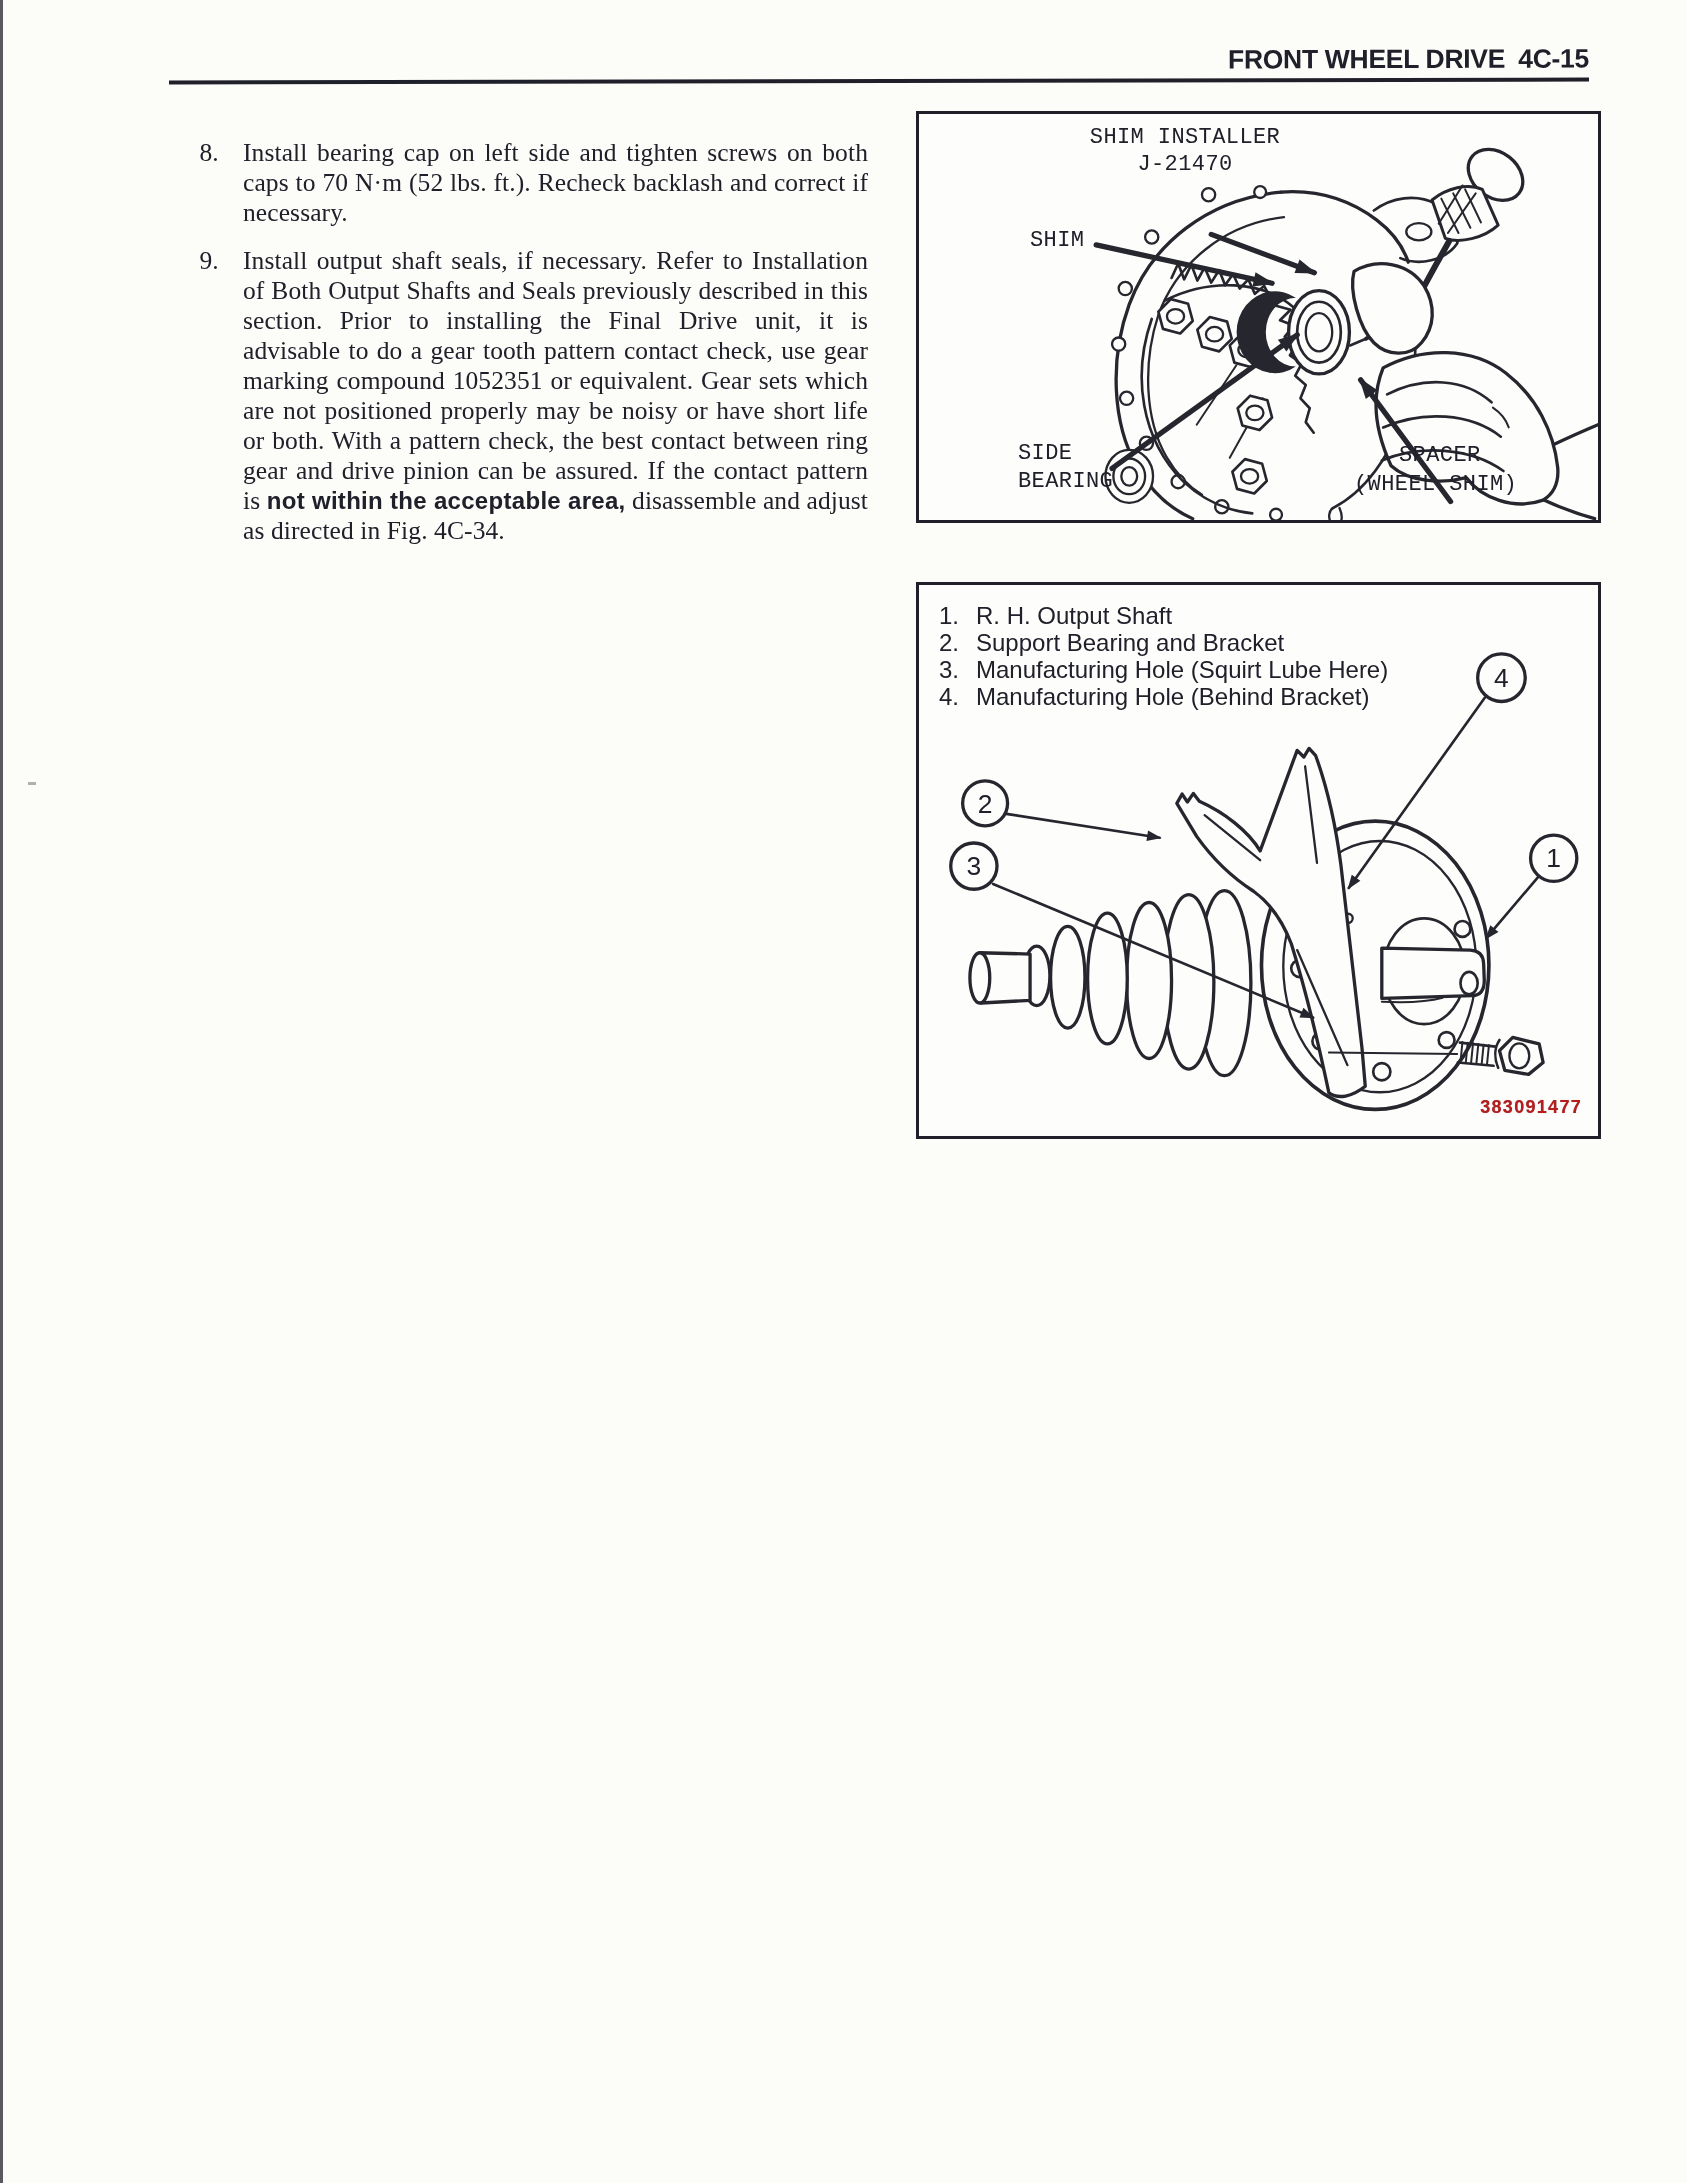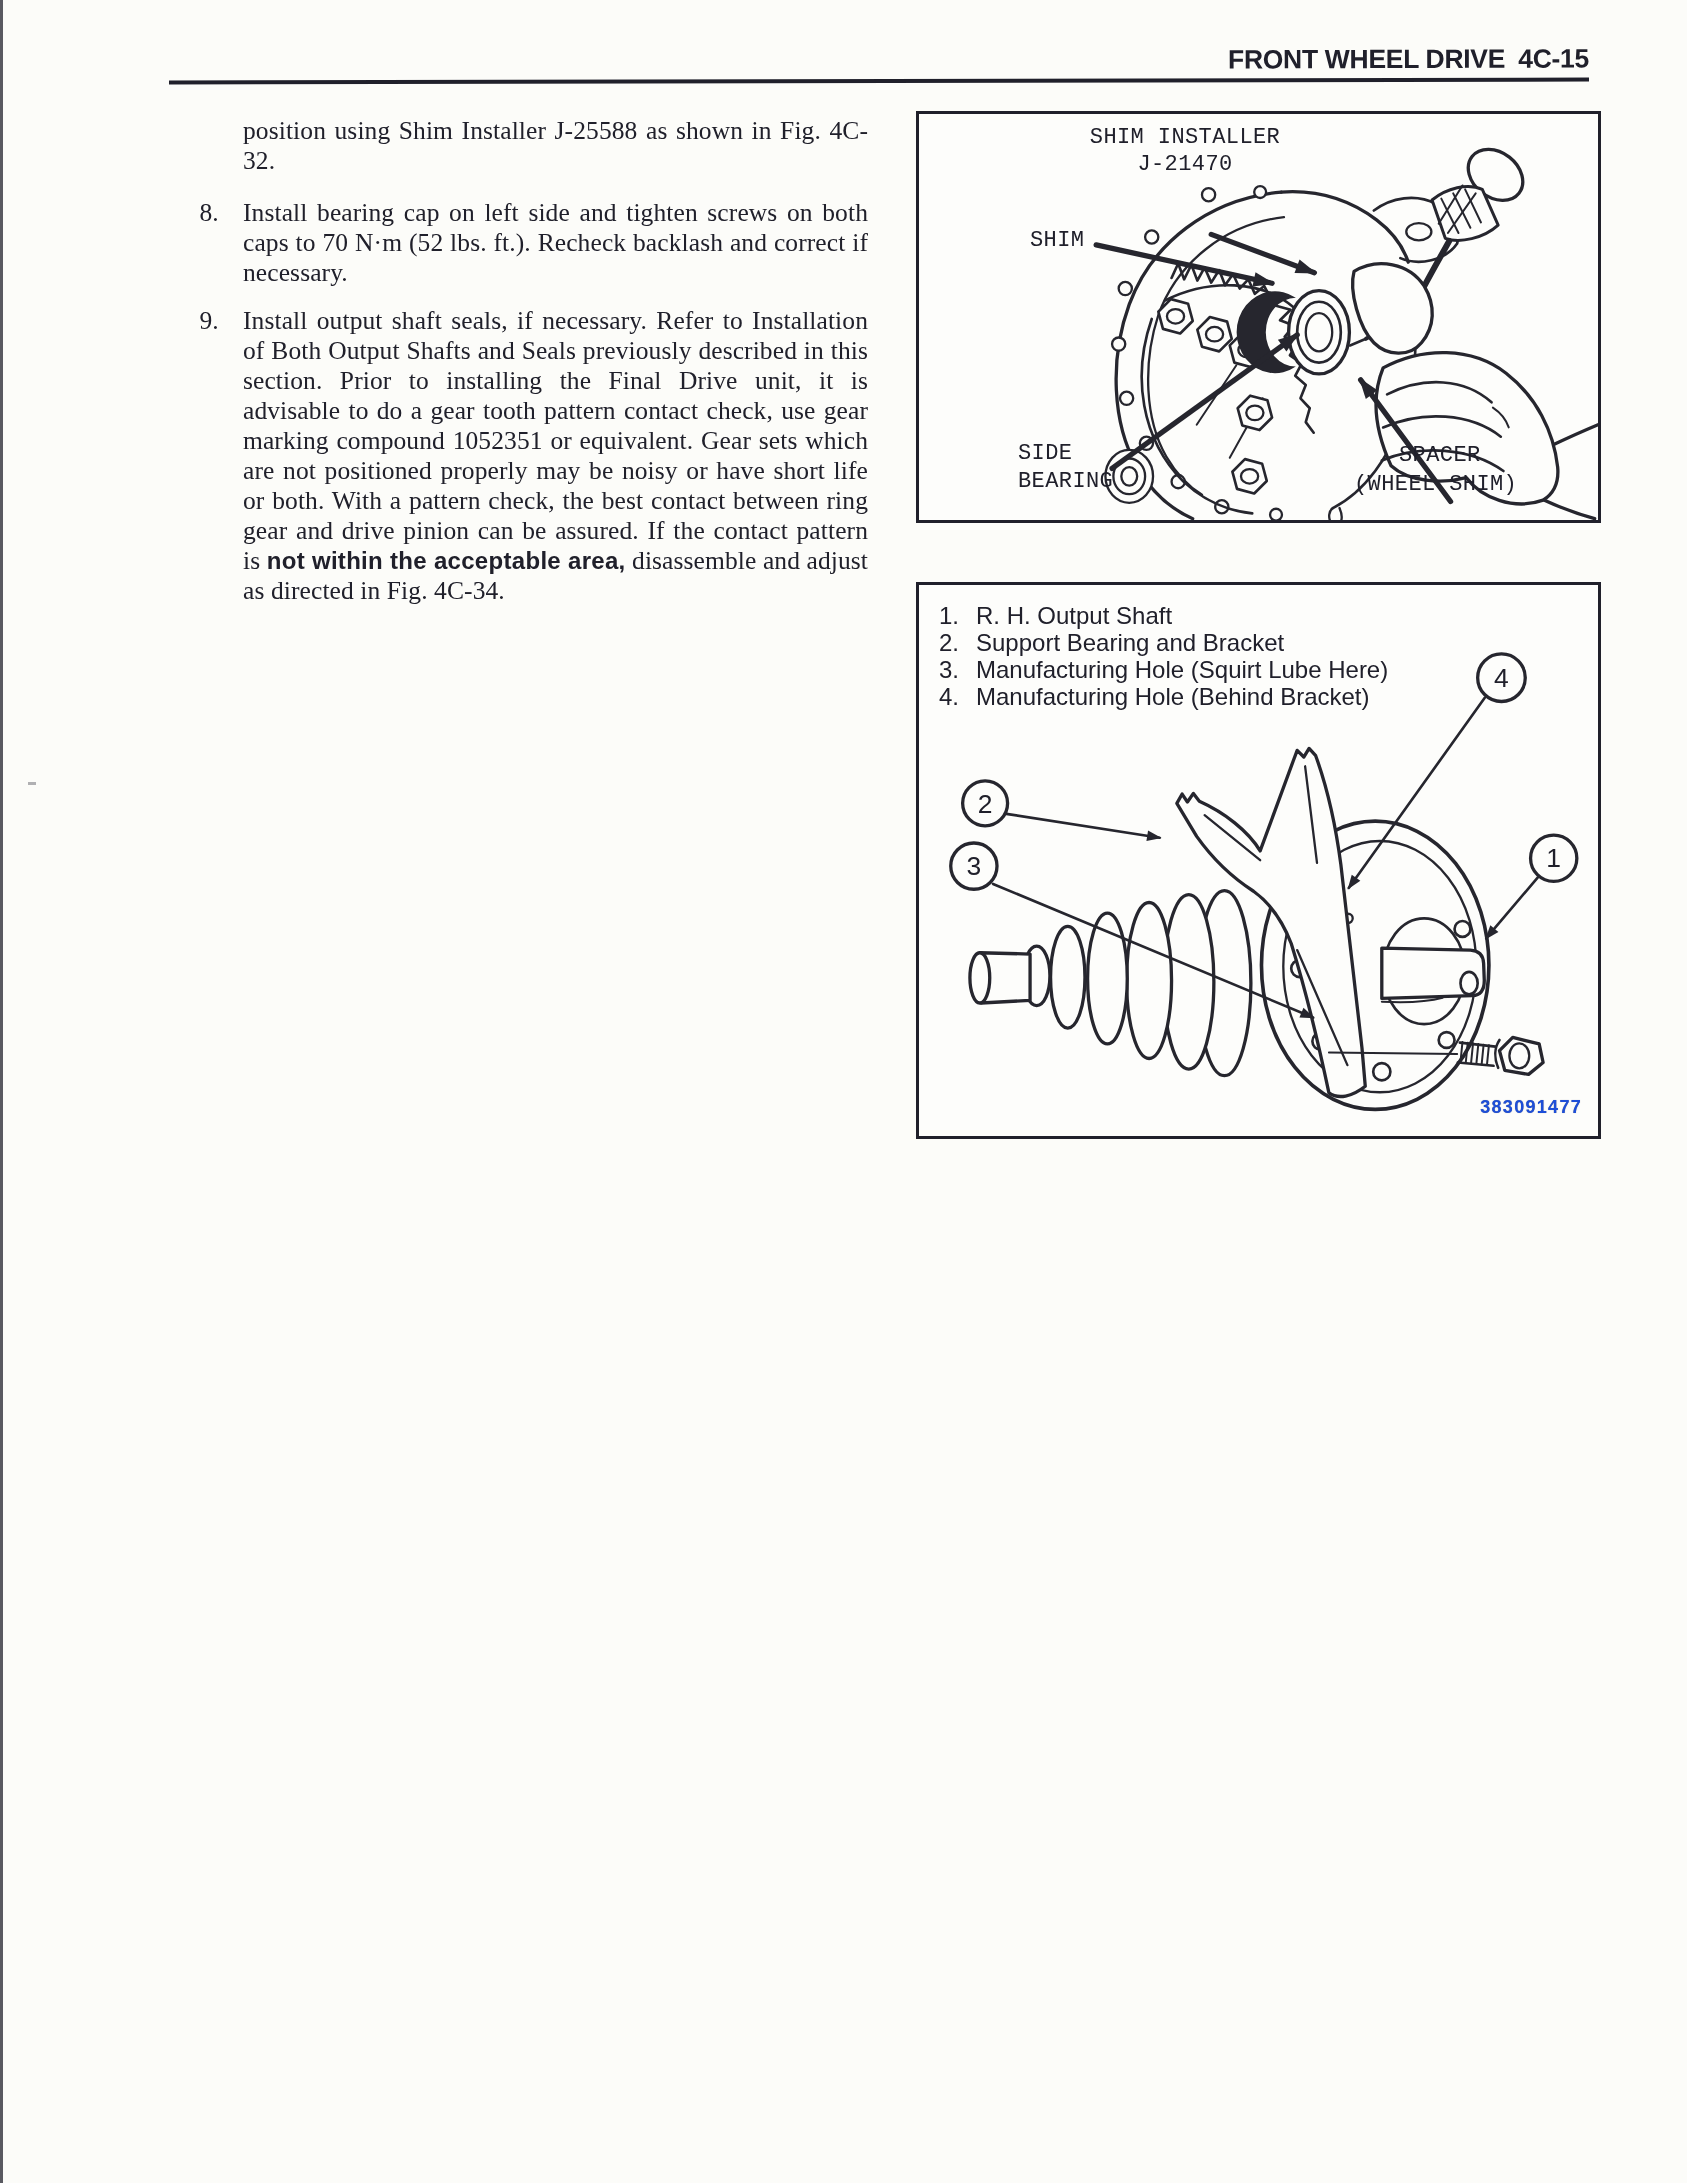--- a/index.html
+++ b/index.html
@@ -42,37 +42,36 @@
        letter-spacing:0.4px;white-space:nowrap;color:#20202b;}
   .lbl.c{text-align:center;}
 
   
   .legend{position:absolute;left:20px;top:17px;font-family:"Liberation Sans",sans-serif;
           font-size:24px;line-height:27px;}
   .legend .row{display:flex;}
   .legend .lnum{width:37px;flex:none;}
 
   .partnum{position:absolute;right:16px;bottom:18.5px;font-family:"Liberation Sans",sans-serif;
-           font-weight:700;font-size:18px;letter-spacing:1.3px;color:#1d4ed8;
+           font-weight:700;font-size:18px;letter-spacing:1.3px;color:#b91c1c;
            text-shadow:0 0 0.7px rgba(30,30,40,.55);}
 </style>
 </head>
 <body>
 
 <div class="page">
   <div class="scan-edge"></div>
   <div class="speck"></div>
 
   <div class="header">
     <span>FRONT WHEEL DRIVE</span><span class="gap"></span><span>4C-15</span>
   </div>
   <div class="rule"></div>
 
   <div class="instructions">
-    <div class="cont">position using Shim Installer J-25588 as shown in Fig. 4C-32.</div>
 
     <div class="item m1">
       <span class="num">8.</span>
       <span>Install bearing cap on left side and tighten screws on both caps to 70 N·m (52 lbs. ft.). Recheck backlash and correct if necessary.</span><span class="bold-sans"></span><span></span>
     </div>
 
     <div class="item m2">
       <span class="num">9.</span>
       <span>Install output shaft seals, if necessary. Refer to Installation of Both Output Shafts and Seals previously described in this section. Prior to installing the Final Drive unit, it is advisable to do a gear tooth pattern contact check, use gear marking compound 1052351 or equivalent. Gear sets which are not positioned properly may be noisy or have short life or both. With a pattern check, the best contact between ring gear and drive pinion can be assured. If the contact pattern is </span><span class="bold-sans">not within the acceptable area,</span><span> disassemble and adjust as directed in Fig. 4C-34.</span>
     </div>

